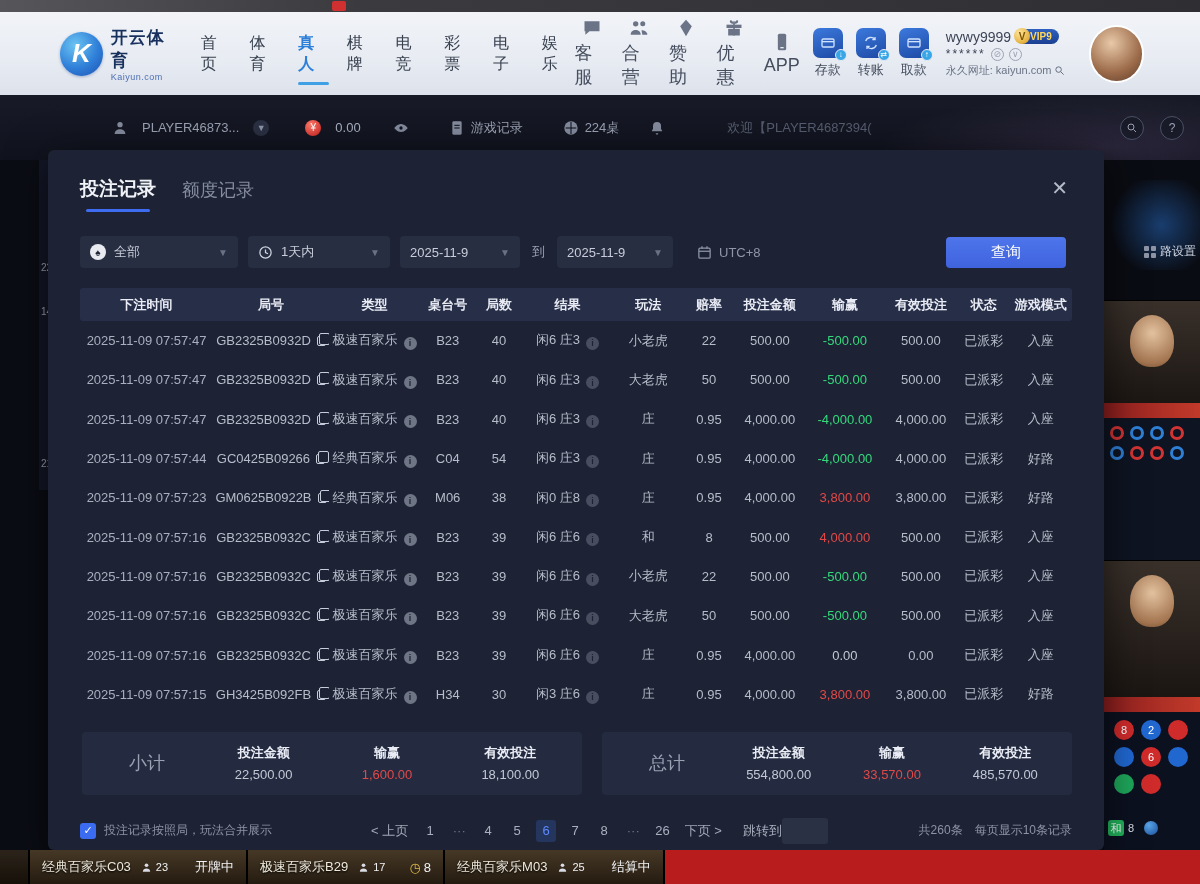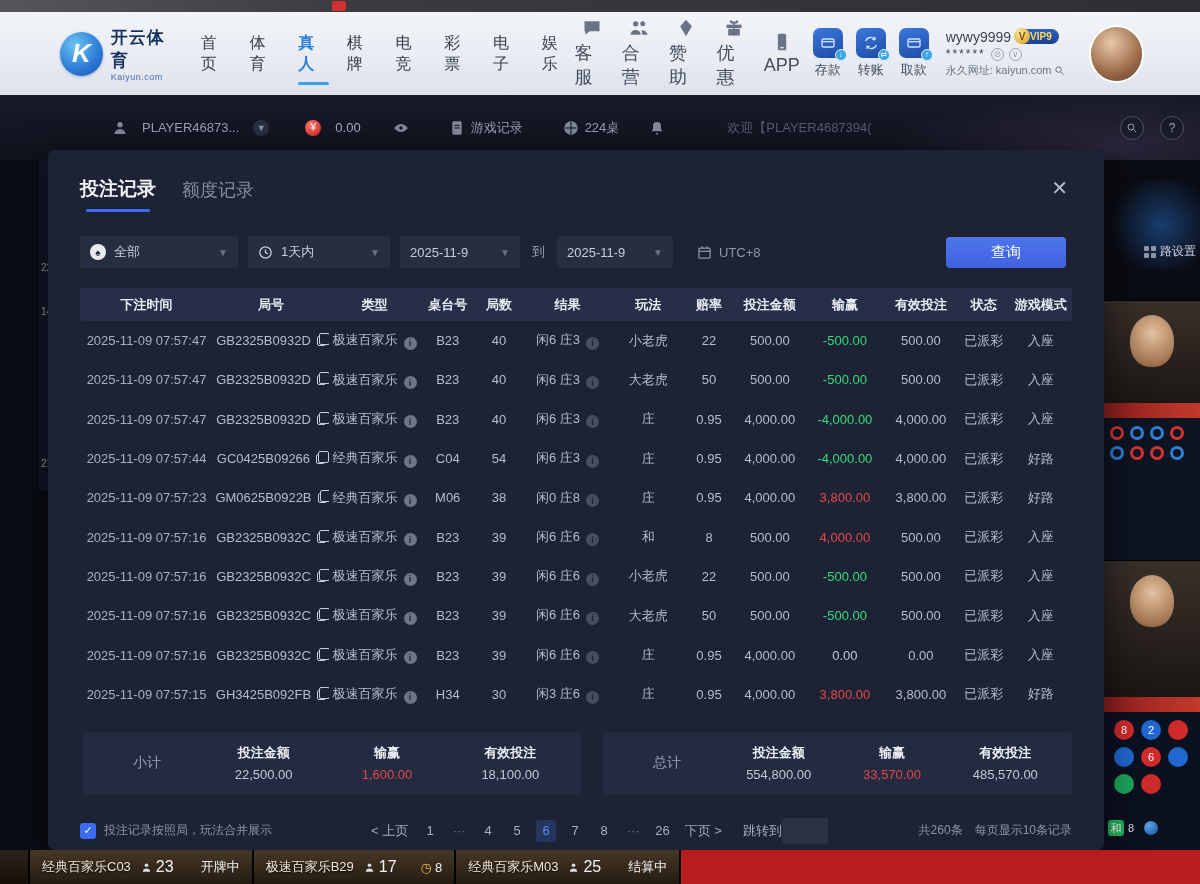--- a/index.html
+++ b/index.html
@@ -165,21 +165,21 @@
   .info-ic.dim { opacity:.45; }
   .green { color:#35d97c; }
   .red { color:#e14949; }
   .plain { color:#c3c8d4; }
 
   
   .summary { display:flex; margin-top:18px; gap:20px; }
   .sum-box { height:63px; background:#242b40; border-radius:4px; display:flex; align-items:center; padding:0 10px; }
   .sum-box.left { width:500px; margin-left:2px; }
   .sum-box.right { flex:1; }
-  .sum-label { width:110px; text-align:center; font-size:14px; color:#9aa1b3; }
+  .sum-label { width:110px; text-align:center; font-size:18px; color:#9aa1b3; }
   .sum-group { flex:1; text-align:center; }
   .sum-group .t { font-size:13px; font-weight:bold; color:#e9ecf4; margin-bottom:5px; }
   .sum-group .v { font-size:13px; color:#c3c8d4; }
   .sum-group .v.red { color:#e14949; }
 
   
   .modal-footer { display:flex; align-items:center; margin-top:22px; height:28px; }
   .chk-group { display:flex; align-items:center; gap:8px; cursor:pointer; }
   .chk { width:16px; height:16px; border-radius:3px; background:#3b6bf0; color:#fff; font-size:11px;
     display:flex; align-items:center; justify-content:center; }
@@ -197,21 +197,21 @@
   .foot-info { margin-left:auto; display:flex; gap:12px; font-size:12px; color:#8d93a5; }
 
   
   .bottom-strip { position:absolute; left:0; top:850px; width:1200px; height:34px; display:flex; background:#b91c1c; }
   .bs-stub { width:30px; background:linear-gradient(180deg,#2c241b,#161008); border-right:2px solid #000; }
   .bs-seg { display:flex; align-items:center; padding:0 12px; gap:10px; border-right:2px solid #000;
     background:linear-gradient(180deg,#463826,#241b10); overflow:hidden; }
   .bs-name { font-size:13px; color:#efe9dc; text-shadow:0 1px 2px #000; white-space:nowrap; }
   .bs-meta { margin-left:auto; display:flex; align-items:center; gap:4px; }
   .bs-meta svg { width:11px; height:11px; fill:#d9dce4; }
-  .bs-count { font-size:16px; color:#f0f2f6; }
+  .bs-count { font-size:11px; color:#f0f2f6; }
   .bs-status { font-size:13px; color:#f0f2f6; margin-left:14px; white-space:nowrap; }
   .bs-status .sic { color:#d9b648; margin-right:3px; }
 </style>
 </head>
 <body>
 
 <div class="screen">
 
   <div class="chrome">
     <span class="red-badge"></span>

